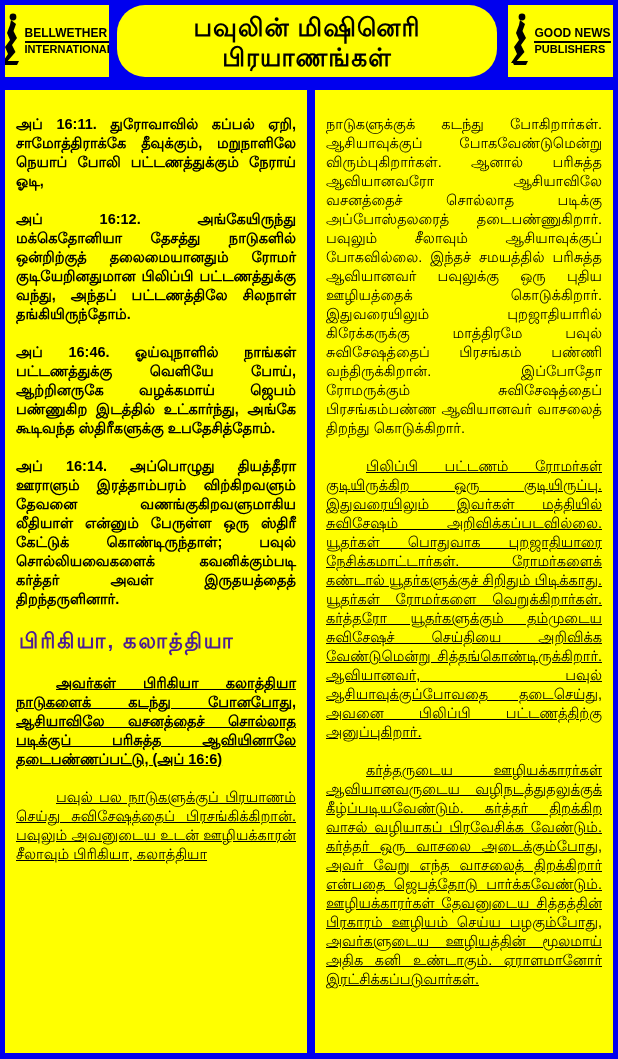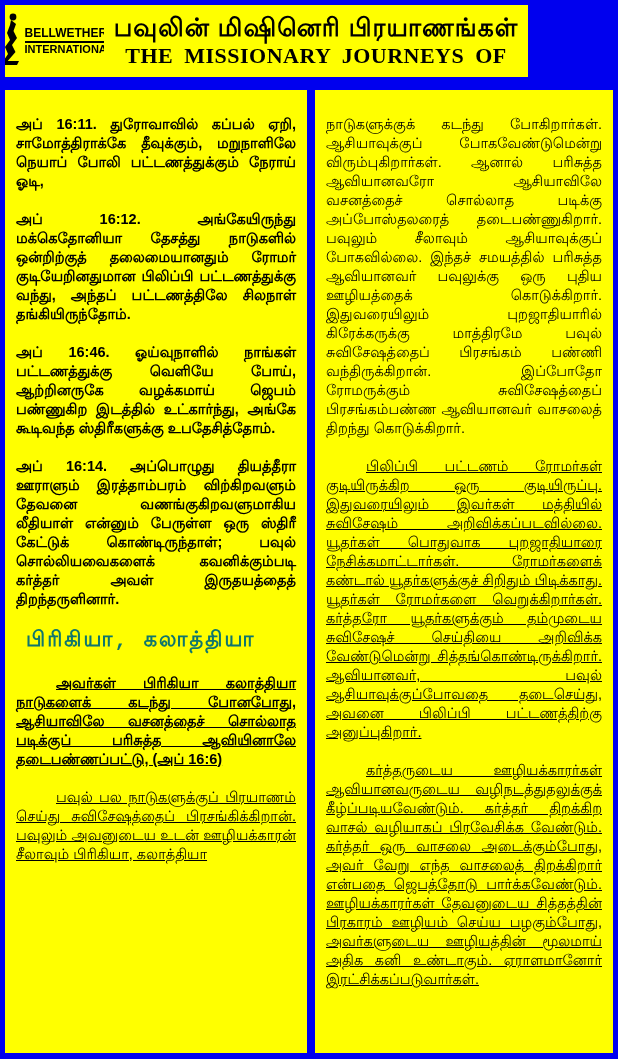--- a/index.html
+++ b/index.html
@@ -15,21 +15,21 @@
     overflow:hidden;
   }
   .ybox{
     position:absolute;
     background:var(--page-yellow,#FFFF00);
     box-sizing:border-box;
     overflow:hidden;
   }
   
   .hdr-left{left:5px;top:5px;width:104px;height:72px;}
-  .hdr-center{left:104px;top:5px;width:424px;height:72px;text-align:center;}
+  .hdr-center{left:117px;top:5px;width:380px;height:72px;text-align:center;border-radius:28px;}
   .hdr-right{left:508px;top:5px;width:105px;height:72px;}
   
   .col{top:90px;height:963px;padding:25px 11px 12px 11px;color:#000;}
   .col-left{left:5px;width:302px;}
   .col-right{left:315px;width:298px;}
 
   .logo{
     display:flex;align-items:center;justify-content:center;
     height:100%;gap:4px;color:#000;
   }
@@ -53,24 +53,23 @@
   }
 
   .col p{
     margin:0 0 19px 0;
     font-size:14.5px;line-height:19px;
     text-align:justify;
   }
   .col p.verse{font-weight:bold;}
   .col p.indent{text-indent:40px;text-decoration:underline;}
   .heading{
-    font-size:21px;font-weight:bold;color:#0f766e;
-    margin:8px 0 20px 10px;line-height:26px;letter-spacing:2px;
+    font-size:21px;font-weight:bold;color:#4c1d95;
+    margin:8px 0 20px 3px;line-height:26px;letter-spacing:2px;
     text-align:left;
-    font-family:Liberation Mono, monospace;
   }
 </style>
 </head>
 <body>
 
 <div class="page">
 
   <div class="ybox hdr-left">
     <div class="logo">
       <span>
@@ -87,20 +86,37 @@
         <span class="logo-line2">INTERNATIONAL</span>
       </span>
     </div>
   </div>
 
   <div class="ybox hdr-center">
     <div class="title-ta">பவுலின் மிஷினெரி பிரயாணங்கள்</div>
     <div class="title-en">THE MISSIONARY JOURNEYS OF PAUL</div>
   </div>
 
+  <div class="ybox hdr-right">
+    <div class="logo">
+      <span>
+        <svg width="20" height="52" viewBox="0 0 20 52" aria-hidden="true">
+          <g fill="#000">
+            <circle cx="12" cy="4" r="3.4"></circle>
+            <path d="M10 7 L15 11 L12.5 18 L16 25 L11 32 L14.5 39 L5 50 L1 50 L7 41 L4 34 L9 27 L6 20 L9 12 Z"></path>
+            <path d="M2 48 L18 48 L16 52 L4 52 Z"></path>
+          </g>
+        </svg>
+      </span>
+      <span class="logo-text">
+        <span class="logo-line1">GOOD NEWS</span>
+        <span class="logo-line2">PUBLISHERS</span>
+      </span>
+    </div>
+  </div>
 
   <div class="ybox col col-left">
     <p class="verse">அப் 16:11. துரோவாவில் கப்பல் ஏறி, சாமோத்திராக்கே தீவுக்கும், மறுநாளிலே நெயாப் போலி பட்டணத்துக்கும் நேராய் ஓடி,</p>
     <p class="verse">அப் 16:12. அங்கேயிருந்து மக்கெதோனியா தேசத்து நாடுகளில் ஒன்றிற்குத் தலைமையானதும் ரோமர் குடியேறினதுமான பிலிப்பி பட்டணத்துக்கு வந்து, அந்தப் பட்டணத்திலே சிலநாள் தங்கியிருந்தோம்.</p>
     <p class="verse">அப் 16:46. ஓய்வுநாளில் நாங்கள் பட்டணத்துக்கு வெளியே போய், ஆற்றினருகே வழக்கமாய் ஜெபம் பண்ணுகிற இடத்தில் உட்கார்ந்து, அங்கே கூடிவந்த ஸ்திரீகளுக்கு உபதேசித்தோம்.</p>
     <p class="verse">அப் 16:14. அப்பொழுது தியத்தீரா ஊராளும் இரத்தாம்பரம் விற்கிறவளும் தேவனை வணங்குகிறவளுமாகிய லீதியாள் என்னும் பேருள்ள ஒரு ஸ்திரீ கேட்டுக் கொண்டிருந்தாள்; பவுல் சொல்லியவைகளைக் கவனிக்கும்படி கர்த்தர் அவள் இருதயத்தைத் திறந்தருளினார்.</p>
     <div class="heading">பிரிகியா, கலாத்தியா</div>
     <p class="verse indent">அவர்கள் பிரிகியா கலாத்தியா நாடுகளைக் கடந்து போனபோது, ஆசியாவிலே வசனத்தைச் சொல்லாத படிக்குப் பரிசுத்த ஆவியினாலே தடைபண்ணப்பட்டு, (அப் 16:6)</p>
     <p class="indent">பவுல் பல நாடுகளுக்குப் பிரயாணம் செய்து சுவிசேஷத்தைப் பிரசங்கிக்கிறான். பவுலும் அவனுடைய உடன் ஊழியக்காரன் சீலாவும் பிரிகியா, கலாத்தியா</p>
   </div>

